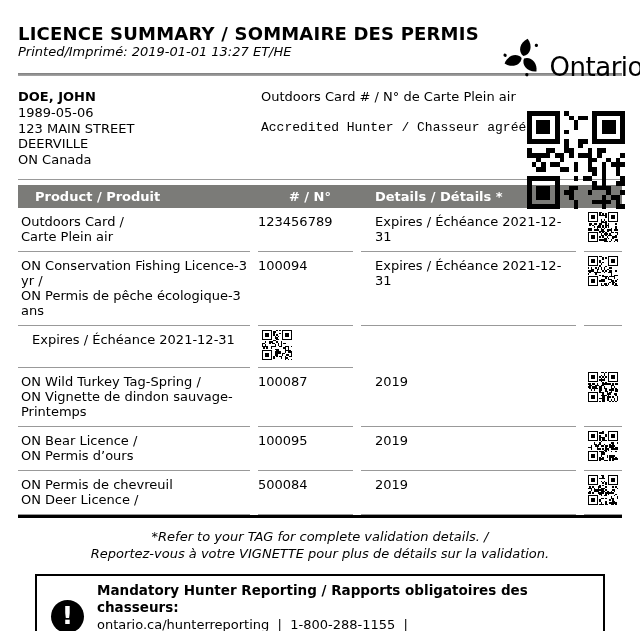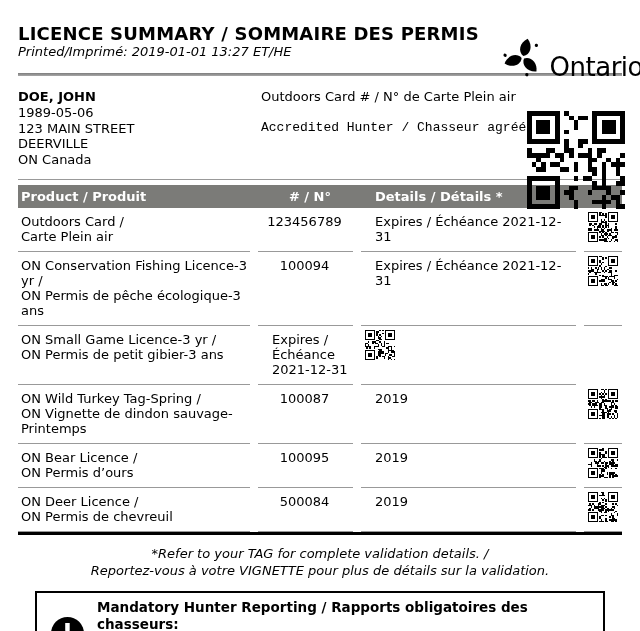--- a/index.html
+++ b/index.html
@@ -28,31 +28,31 @@
   .qr { display:block; }
   .qr-large { position:absolute; right:15px; top:87px; width:98px; height:98px; }
   .rule-thin { margin-top:11px; border-top:1px solid #999; }
 
   
   .thead {
     margin-top:5px; height:23px;
     display:grid; grid-template-columns:232px 95px 215px 38px; column-gap:8px;
     background:#7b7b78; color:#fff; font-weight:bold; font-size:13px; line-height:23px;
   }
-  .thead .h-prod { padding-left:3px; }
+  .thead .h-prod { padding-left:17px; }
   .thead .h-num { text-align:right; padding-right:22px; }
   .thead .h-det { padding-left:14px; }
   .trow {
     display:grid; grid-template-columns:232px 95px 215px 38px; column-gap:8px;
     font-size:13px; line-height:15px;
   }
   .trow > div { padding-top:6px; padding-bottom:7px; border-bottom:1px solid #999; }
   .trow:last-child > div { border-bottom:none; padding-bottom:8px; }
   .c-prod { padding-left:3px; }
-  .c-num { text-align:center; padding-right:2px; }
+  .c-num { text-align:left; padding-right:2px; }
   .c-det { padding-left:14px; }
   .c-qr .qr-small { width:30px; height:30px; margin:-2px 0 0 4px; }
   .rule-black { height:3px; background:#000; }
 
   
   .footnote { margin-top:10px; text-align:center; font-style:italic; font-size:13px; line-height:17px; }
 
   
   .report-box {
     margin:12px auto 0; width:570px; border:2px solid #000;
@@ -143,24 +143,20 @@
     <div class="c-num">100094</div>
     <div class="c-det">Expires / Échéance 2021-12-31</div>
     <div class="c-qr">
         <span class="qr qr-small"><svg viewBox="0 0 21 21" width="100%" height="100%" shape-rendering="crispEdges">
             <path fill="#000" fill-rule="evenodd" d="M0 0h7v7h-7zM1 1h5v5h-5zM2 2h3v3h-3zM14 0h7v7h-7zM15 1h5v5h-5zM16 2h3v3h-3zM0 14h7v7h-7zM1 15h5v5h-5zM2 16h3v3h-3zM8 0h1v1h-1zM9 0h1v1h-1zM10 1h1v1h-1zM12 1h1v1h-1zM10 2h1v1h-1zM8 3h1v1h-1zM8 4h1v1h-1zM10 4h1v1h-1zM9 5h1v1h-1zM8 6h1v1h-1zM8 7h1v1h-1zM12 7h1v1h-1zM0 8h1v1h-1zM2 8h1v1h-1zM5 8h1v1h-1zM7 8h1v1h-1zM9 8h1v1h-1zM11 8h1v1h-1zM15 8h1v1h-1zM16 8h1v1h-1zM2 9h1v1h-1zM3 9h1v1h-1zM6 9h1v1h-1zM7 9h1v1h-1zM9 9h1v1h-1zM11 9h1v1h-1zM13 9h1v1h-1zM14 9h1v1h-1zM0 10h1v1h-1zM1 10h1v1h-1zM2 10h1v1h-1zM3 10h1v1h-1zM6 10h1v1h-1zM10 10h1v1h-1zM12 10h1v1h-1zM15 10h1v1h-1zM16 10h1v1h-1zM19 10h1v1h-1zM1 11h1v1h-1zM4 11h1v1h-1zM5 11h1v1h-1zM6 11h1v1h-1zM7 11h1v1h-1zM8 11h1v1h-1zM11 11h1v1h-1zM14 11h1v1h-1zM15 11h1v1h-1zM16 11h1v1h-1zM0 12h1v1h-1zM5 12h1v1h-1zM16 12h1v1h-1zM8 13h1v1h-1zM10 13h1v1h-1zM16 13h1v1h-1zM18 13h1v1h-1zM19 13h1v1h-1zM20 13h1v1h-1zM10 14h1v1h-1zM11 14h1v1h-1zM12 14h1v1h-1zM13 14h1v1h-1zM15 14h1v1h-1zM16 14h1v1h-1zM17 14h1v1h-1zM18 14h1v1h-1zM12 15h1v1h-1zM14 15h1v1h-1zM18 15h1v1h-1zM9 16h1v1h-1zM10 16h1v1h-1zM11 16h1v1h-1zM14 16h1v1h-1zM15 16h1v1h-1zM16 16h1v1h-1zM20 16h1v1h-1zM8 17h1v1h-1zM9 17h1v1h-1zM10 17h1v1h-1zM11 17h1v1h-1zM16 17h1v1h-1zM17 17h1v1h-1zM19 17h1v1h-1zM15 18h1v1h-1zM17 18h1v1h-1zM18 18h1v1h-1zM9 19h1v1h-1zM11 19h1v1h-1zM12 19h1v1h-1zM14 19h1v1h-1zM17 19h1v1h-1zM19 19h1v1h-1zM9 20h1v1h-1zM10 20h1v1h-1zM12 20h1v1h-1zM13 20h1v1h-1zM18 20h1v1h-1zM19 20h1v1h-1zM20 20h1v1h-1z"></path>
           </svg></span>
       </div>
   </div>
 
   <div class="trow">
-    <div class="c-prod">
-      <div>ON Small Game Licence-3 yr /</div>
-      <div>ON Permis de petit gibier-3 ans</div>
-    </div>
     <div class="c-det">Expires / Échéance 2021-12-31</div>
     <div class="c-qr">
         <span class="qr qr-small"><svg viewBox="0 0 21 21" width="100%" height="100%" shape-rendering="crispEdges">
             <path fill="#000" fill-rule="evenodd" d="M0 0h7v7h-7zM1 1h5v5h-5zM2 2h3v3h-3zM14 0h7v7h-7zM15 1h5v5h-5zM16 2h3v3h-3zM0 14h7v7h-7zM1 15h5v5h-5zM2 16h3v3h-3zM10 0h1v1h-1zM12 0h1v1h-1zM8 1h1v1h-1zM9 1h1v1h-1zM8 2h1v1h-1zM12 2h1v1h-1zM8 3h1v1h-1zM10 3h1v1h-1zM9 4h1v1h-1zM11 4h1v1h-1zM9 5h1v1h-1zM10 5h1v1h-1zM10 6h1v1h-1zM11 6h1v1h-1zM8 7h1v1h-1zM9 7h1v1h-1zM2 8h1v1h-1zM5 8h1v1h-1zM6 8h1v1h-1zM7 8h1v1h-1zM10 8h1v1h-1zM13 8h1v1h-1zM0 9h1v1h-1zM1 9h1v1h-1zM5 9h1v1h-1zM7 9h1v1h-1zM8 9h1v1h-1zM11 9h1v1h-1zM13 9h1v1h-1zM15 9h1v1h-1zM16 9h1v1h-1zM0 10h1v1h-1zM2 10h1v1h-1zM9 10h1v1h-1zM11 10h1v1h-1zM13 10h1v1h-1zM0 11h1v1h-1zM1 11h1v1h-1zM2 11h1v1h-1zM3 11h1v1h-1zM6 11h1v1h-1zM7 11h1v1h-1zM8 11h1v1h-1zM9 11h1v1h-1zM12 11h1v1h-1zM13 11h1v1h-1zM16 11h1v1h-1zM17 11h1v1h-1zM18 11h1v1h-1zM20 11h1v1h-1zM1 12h1v1h-1zM3 12h1v1h-1zM6 12h1v1h-1zM15 12h1v1h-1zM16 12h1v1h-1zM18 12h1v1h-1zM9 13h1v1h-1zM10 13h1v1h-1zM11 13h1v1h-1zM16 13h1v1h-1zM18 13h1v1h-1zM10 14h1v1h-1zM11 14h1v1h-1zM16 14h1v1h-1zM17 14h1v1h-1zM18 14h1v1h-1zM19 14h1v1h-1zM9 15h1v1h-1zM10 15h1v1h-1zM11 15h1v1h-1zM12 15h1v1h-1zM16 15h1v1h-1zM18 15h1v1h-1zM19 15h1v1h-1zM20 15h1v1h-1zM9 16h1v1h-1zM10 16h1v1h-1zM11 16h1v1h-1zM12 16h1v1h-1zM14 16h1v1h-1zM15 16h1v1h-1zM20 16h1v1h-1zM9 17h1v1h-1zM10 17h1v1h-1zM14 17h1v1h-1zM17 17h1v1h-1zM18 17h1v1h-1zM20 17h1v1h-1zM8 18h1v1h-1zM10 18h1v1h-1zM12 18h1v1h-1zM13 18h1v1h-1zM16 18h1v1h-1zM19 18h1v1h-1zM20 18h1v1h-1zM8 19h1v1h-1zM13 19h1v1h-1zM16 19h1v1h-1zM17 19h1v1h-1zM16 20h1v1h-1zM18 20h1v1h-1zM20 20h1v1h-1z"></path>
           </svg></span>
       </div>
   </div>
 
   <div class="trow">
     <div class="c-prod">
@@ -185,22 +181,22 @@
     <div class="c-det">2019</div>
     <div class="c-qr">
         <span class="qr qr-small"><svg viewBox="0 0 21 21" width="100%" height="100%" shape-rendering="crispEdges">
             <path fill="#000" fill-rule="evenodd" d="M0 0h7v7h-7zM1 1h5v5h-5zM2 2h3v3h-3zM14 0h7v7h-7zM15 1h5v5h-5zM16 2h3v3h-3zM0 14h7v7h-7zM1 15h5v5h-5zM2 16h3v3h-3zM10 0h1v1h-1zM8 1h1v1h-1zM9 1h1v1h-1zM10 1h1v1h-1zM12 2h1v1h-1zM8 3h1v1h-1zM12 3h1v1h-1zM8 4h1v1h-1zM9 4h1v1h-1zM10 4h1v1h-1zM11 4h1v1h-1zM8 5h1v1h-1zM10 5h1v1h-1zM11 5h1v1h-1zM8 6h1v1h-1zM10 6h1v1h-1zM11 6h1v1h-1zM12 6h1v1h-1zM9 7h1v1h-1zM4 8h1v1h-1zM8 8h1v1h-1zM16 8h1v1h-1zM17 8h1v1h-1zM20 8h1v1h-1zM4 9h1v1h-1zM5 9h1v1h-1zM7 9h1v1h-1zM8 9h1v1h-1zM11 9h1v1h-1zM15 9h1v1h-1zM17 9h1v1h-1zM2 10h1v1h-1zM5 10h1v1h-1zM6 10h1v1h-1zM7 10h1v1h-1zM9 10h1v1h-1zM10 10h1v1h-1zM12 10h1v1h-1zM13 10h1v1h-1zM15 10h1v1h-1zM16 10h1v1h-1zM17 10h1v1h-1zM18 10h1v1h-1zM0 11h1v1h-1zM1 11h1v1h-1zM2 11h1v1h-1zM6 11h1v1h-1zM12 11h1v1h-1zM15 11h1v1h-1zM16 11h1v1h-1zM17 11h1v1h-1zM19 11h1v1h-1zM20 11h1v1h-1zM2 12h1v1h-1zM6 12h1v1h-1zM7 12h1v1h-1zM8 12h1v1h-1zM10 12h1v1h-1zM12 12h1v1h-1zM13 12h1v1h-1zM14 12h1v1h-1zM16 12h1v1h-1zM17 12h1v1h-1zM18 12h1v1h-1zM19 12h1v1h-1zM20 12h1v1h-1zM11 13h1v1h-1zM12 13h1v1h-1zM14 13h1v1h-1zM8 14h1v1h-1zM9 14h1v1h-1zM10 14h1v1h-1zM12 14h1v1h-1zM16 14h1v1h-1zM19 14h1v1h-1zM9 15h1v1h-1zM10 15h1v1h-1zM11 15h1v1h-1zM9 16h1v1h-1zM10 16h1v1h-1zM11 16h1v1h-1zM9 17h1v1h-1zM13 17h1v1h-1zM15 17h1v1h-1zM16 17h1v1h-1zM17 17h1v1h-1zM18 17h1v1h-1zM8 18h1v1h-1zM10 18h1v1h-1zM13 18h1v1h-1zM15 18h1v1h-1zM16 18h1v1h-1zM17 18h1v1h-1zM19 18h1v1h-1zM8 19h1v1h-1zM9 19h1v1h-1zM10 19h1v1h-1zM15 19h1v1h-1zM17 19h1v1h-1zM18 19h1v1h-1zM19 19h1v1h-1zM20 19h1v1h-1zM8 20h1v1h-1zM11 20h1v1h-1zM12 20h1v1h-1zM13 20h1v1h-1zM15 20h1v1h-1zM17 20h1v1h-1z"></path>
           </svg></span>
       </div>
   </div>
 
   <div class="trow">
     <div class="c-prod">
+      <div>ON Permis de chevreuil</div>
       <div>ON Deer Licence /</div>
-      <div>ON Permis de chevreuil</div>
     </div>
     <div class="c-num">500084</div>
     <div class="c-det">2019</div>
     <div class="c-qr">
         <span class="qr qr-small"><svg viewBox="0 0 21 21" width="100%" height="100%" shape-rendering="crispEdges">
             <path fill="#000" fill-rule="evenodd" d="M0 0h7v7h-7zM1 1h5v5h-5zM2 2h3v3h-3zM14 0h7v7h-7zM15 1h5v5h-5zM16 2h3v3h-3zM0 14h7v7h-7zM1 15h5v5h-5zM2 16h3v3h-3zM9 0h1v1h-1zM10 0h1v1h-1zM10 1h1v1h-1zM8 2h1v1h-1zM9 2h1v1h-1zM10 2h1v1h-1zM11 2h1v1h-1zM9 4h1v1h-1zM11 4h1v1h-1zM10 5h1v1h-1zM12 5h1v1h-1zM12 6h1v1h-1zM8 7h1v1h-1zM10 7h1v1h-1zM1 8h1v1h-1zM3 8h1v1h-1zM7 8h1v1h-1zM8 8h1v1h-1zM12 8h1v1h-1zM17 8h1v1h-1zM19 8h1v1h-1zM0 9h1v1h-1zM1 9h1v1h-1zM2 9h1v1h-1zM4 9h1v1h-1zM7 9h1v1h-1zM9 9h1v1h-1zM10 9h1v1h-1zM11 9h1v1h-1zM20 9h1v1h-1zM2 10h1v1h-1zM4 10h1v1h-1zM5 10h1v1h-1zM6 10h1v1h-1zM7 10h1v1h-1zM8 10h1v1h-1zM9 10h1v1h-1zM10 10h1v1h-1zM12 10h1v1h-1zM17 10h1v1h-1zM18 10h1v1h-1zM1 11h1v1h-1zM4 11h1v1h-1zM5 11h1v1h-1zM6 11h1v1h-1zM7 11h1v1h-1zM9 11h1v1h-1zM10 11h1v1h-1zM11 11h1v1h-1zM13 11h1v1h-1zM14 11h1v1h-1zM16 11h1v1h-1zM18 11h1v1h-1zM0 12h1v1h-1zM1 12h1v1h-1zM3 12h1v1h-1zM7 12h1v1h-1zM8 12h1v1h-1zM9 12h1v1h-1zM10 12h1v1h-1zM12 12h1v1h-1zM13 12h1v1h-1zM14 12h1v1h-1zM15 12h1v1h-1zM16 12h1v1h-1zM17 12h1v1h-1zM8 13h1v1h-1zM9 13h1v1h-1zM12 13h1v1h-1zM14 13h1v1h-1zM19 13h1v1h-1zM9 14h1v1h-1zM11 14h1v1h-1zM12 14h1v1h-1zM18 14h1v1h-1zM16 15h1v1h-1zM20 15h1v1h-1zM9 16h1v1h-1zM10 16h1v1h-1zM12 16h1v1h-1zM16 16h1v1h-1zM17 16h1v1h-1zM20 16h1v1h-1zM8 17h1v1h-1zM15 17h1v1h-1zM17 17h1v1h-1zM8 18h1v1h-1zM12 18h1v1h-1zM17 18h1v1h-1zM18 18h1v1h-1zM9 19h1v1h-1zM12 19h1v1h-1zM15 19h1v1h-1zM16 19h1v1h-1zM17 19h1v1h-1zM18 19h1v1h-1zM19 19h1v1h-1zM8 20h1v1h-1zM9 20h1v1h-1zM10 20h1v1h-1zM12 20h1v1h-1zM13 20h1v1h-1zM16 20h1v1h-1zM17 20h1v1h-1zM19 20h1v1h-1z"></path>
           </svg></span>
       </div>
   </div>
 

